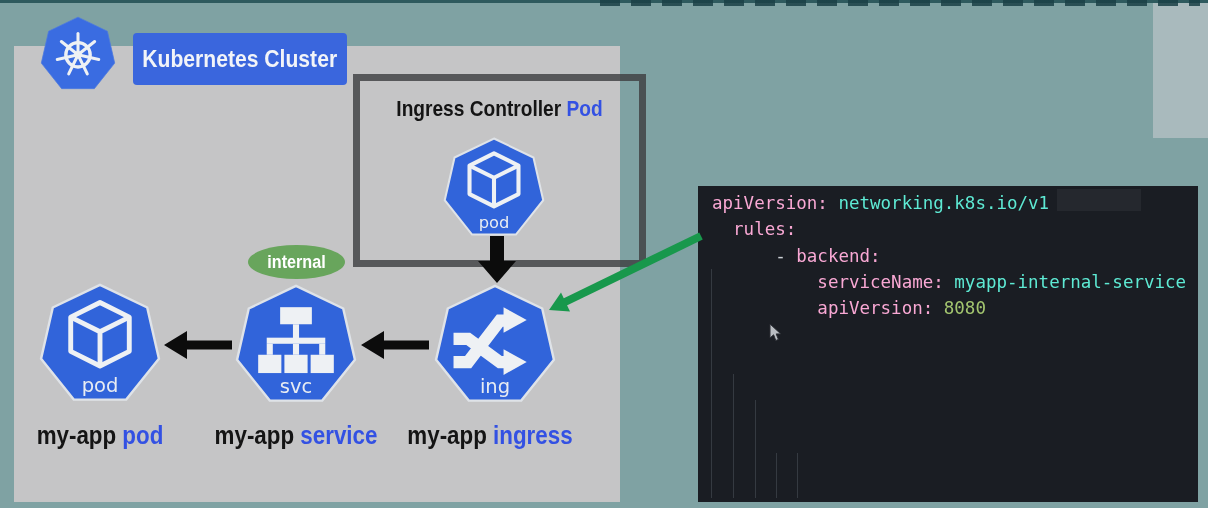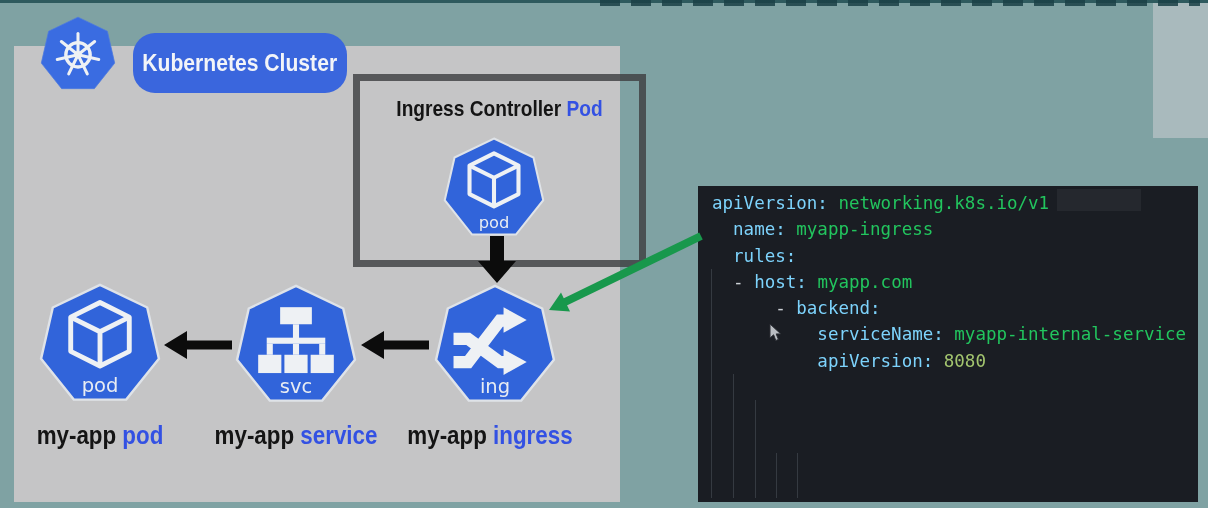--- a/index.html
+++ b/index.html
@@ -12,21 +12,21 @@
 
   
   .top-strip{left:0;top:0;width:1208px;height:3px;background:#2e5a5e;z-index:8;}
   .top-glyphs{left:600px;top:0;width:600px;height:6px;z-index:8;
     background:repeating-linear-gradient(90deg,rgba(26,64,70,.85) 0 20px,rgba(26,64,70,0) 20px 31px);}
   .light-block{left:1153px;top:0;width:55px;height:138px;background:#a9babd;z-index:1;}
 
   
   .panel{left:14px;top:46px;width:606px;height:456px;background:#c5c5c6;z-index:1;}
 
-  .pill{left:133px;top:33px;width:214px;height:60px;border-radius:22px;background:#3a66dd;
+  .pill{left:133px;top:33px;width:214px;height:52px;border-radius:4px;background:#3a66dd;
     z-index:7;display:flex;align-items:center;justify-content:center;}
   .pill span{color:#f2f4f8;font-weight:bold;font-size:24px;transform:scaleX(.88);white-space:nowrap;}
 
   .logo{left:40px;top:14px;z-index:7;}
 
   .ctrl-box{left:353px;top:74px;width:293px;height:193px;border:7px solid rgba(62,64,66,.82);
     box-sizing:border-box;z-index:2;background:transparent;}
   .ctrl-title{left:353px;top:96px;width:293px;text-align:center;z-index:7;
     font-weight:bold;font-size:22px;white-space:nowrap;transform:scaleX(.87);}
   .t-black{color:#141414;} .t-blue{color:#3351e3;}
@@ -38,21 +38,21 @@
 
   .node-label{z-index:7;text-align:center;font-weight:bold;font-size:26px;white-space:nowrap;
     transform:scaleX(.86);}
   .arrows{left:0;top:0;z-index:5;pointer-events:none;}
 
   
   .code-panel{left:698px;top:186px;width:500px;height:316px;background:#1a1d23;z-index:2;
     font-family:"DejaVu Sans Mono","Liberation Mono",monospace;font-size:17.5px;line-height:26.3px;
     box-sizing:border-box;padding:4px 0 0 14px;overflow:hidden;}
   .code-line{white-space:pre;height:26.3px;}
-  .tk-key{color:#7dd3fc;} .tk-str{color:#22c55e;} .tk-num{color:#a3c56f;margin-top:15px;} .tk-pun{color:#ccd1d6;}
+  .tk-key{color:#f9a8d4;} .tk-str{color:#5eead4;} .tk-num{color:#a3c56f;margin-top:15px;} .tk-pun{color:#ccd1d6;}
   .guide{position:absolute;width:1px;background:#353a41;}
   .line1-hl{position:absolute;left:359px;top:3px;width:84px;height:22px;background:#25282e;}
   .cursor{position:absolute;left:71px;top:138px;z-index:9;}
 </style>
 </head>
 <body>
 
 <div class="stage">
 
   <div class="abs top-strip"></div>
@@ -124,20 +124,23 @@
 
   <svg class="abs icon" style="left:39px;top:283px;" width="122" height="122" viewBox="0 0 100 100">
     <polygon points="50,1.5 88.7,20.1 98.3,62 71.5,95.6 28.5,95.6 1.7,62 11.3,20.1" fill="#3164da" stroke="#dfe3e8" stroke-width="2"></polygon>
     <g stroke="#eef1f4" stroke-width="4" fill="none" stroke-linejoin="round">
       <path d="M50,16 L74,28 L74,56 L50,68 L26,56 L26,28 Z"></path>
       <path d="M26,28 L50,40 L74,28 M50,40 L50,68"></path>
     </g>
     <text x="50" y="89" text-anchor="middle" fill="#e8ecf2" font-size="16" font-family="DejaVu Sans, sans-serif">pod</text>
   </svg>
 
+  <div class="abs badge-internal">
+    <span>internal</span>
+  </div>
 
   <svg class="abs arrows" width="1208" height="508" viewBox="0 0 1208 508">
     <g>
       <path d="M490,236 L504,236 L504,261 L516,261 L497,283 L478,261 L490,261 Z" fill="#0c0c0c"></path>
     </g>
     <g>
       <path d="M361,345 L384,331 L384,340.5 L429,340.5 L429,349.5 L384,349.5 L384,359 Z" fill="#0c0c0c"></path>
     </g>
     <g>
       <path d="M164,345 L187,331 L187,340.5 L232,340.5 L232,349.5 L187,349.5 L187,359 Z" fill="#0c0c0c"></path>
@@ -163,23 +166,21 @@
 
   <div class="abs code-panel">
     <div class="line1-hl"></div>
     <div class="guide" style="left:13px;top:83px;height:229px;"></div>
     <div class="guide" style="left:35px;top:188px;height:124px;"></div>
     <div class="guide" style="left:57px;top:214px;height:98px;"></div>
     <div class="guide" style="left:78px;top:267px;height:45px;"></div>
     <div class="guide" style="left:99px;top:267px;height:45px;"></div>
     <div style="position:relative;">
         <div class="code-line"><span class="tk-key">apiVersion:</span><span class="tk-str"> networking.k8s.io/v1</span></div>
-        <div class="code-line"><span class="tk-key">  name:</span><span class="tk-str"> myapp-ingress</span></div>
         <div class="code-line"><span class="tk-key">  rules:</span></div>
-        <div class="code-line"><span class="tk-pun">  - </span><span class="tk-key">host:</span><span class="tk-str"> myapp.com</span></div>
         <div class="code-line"><span class="tk-pun">      - </span><span class="tk-key">backend:</span></div>
         <div class="code-line"><span class="tk-key">          serviceName:</span><span class="tk-str"> myapp-internal-service</span></div>
         <div class="code-line"><span class="tk-key">          apiVersion:</span><span class="tk-num"> 8080</span></div>
       </div>
     <svg class="cursor" width="13" height="18" viewBox="0 0 13 18">
       <polygon points="1,0 1,14 4.6,10.8 6.8,16.5 9.4,15.4 7.2,9.9 11.8,9.9" fill="#b9bdc2" stroke="#2a2d33" stroke-width="1"></polygon>
     </svg>
   </div>
 
 </div>

